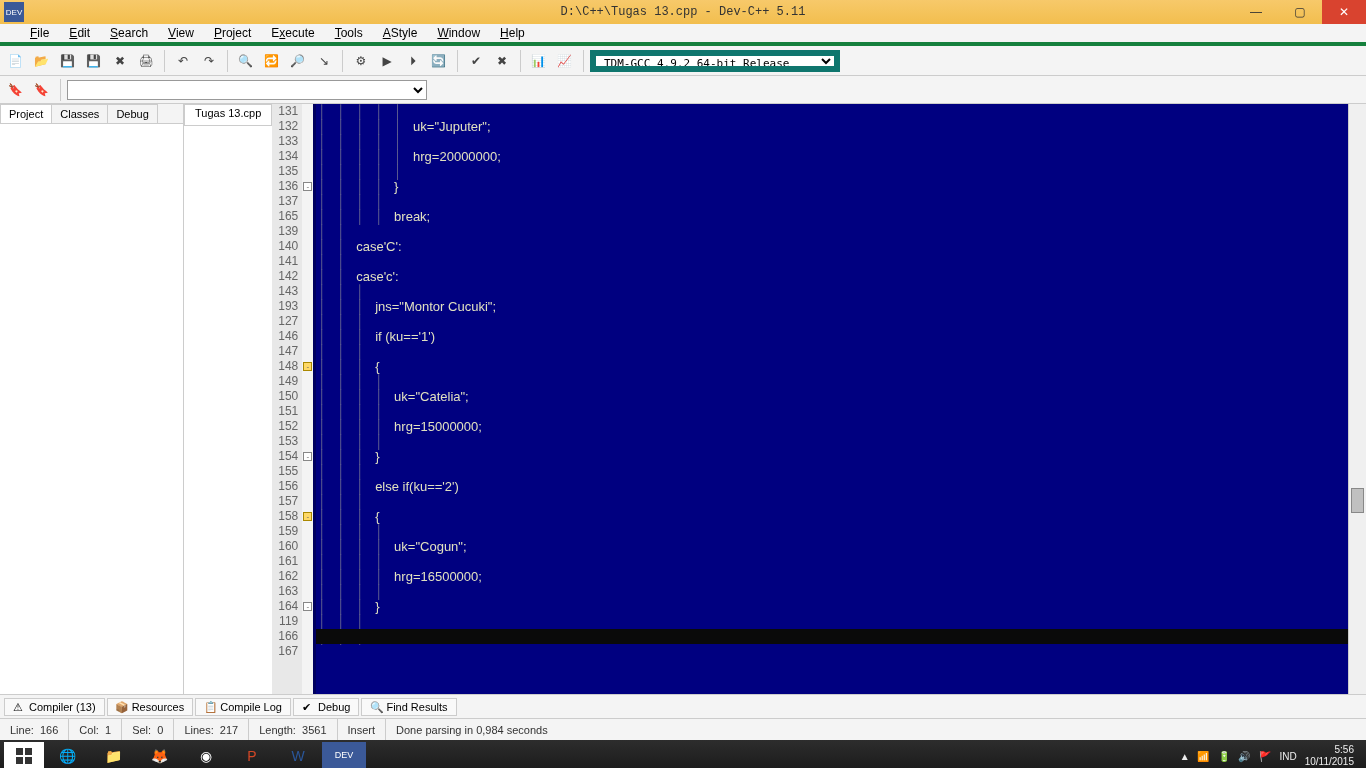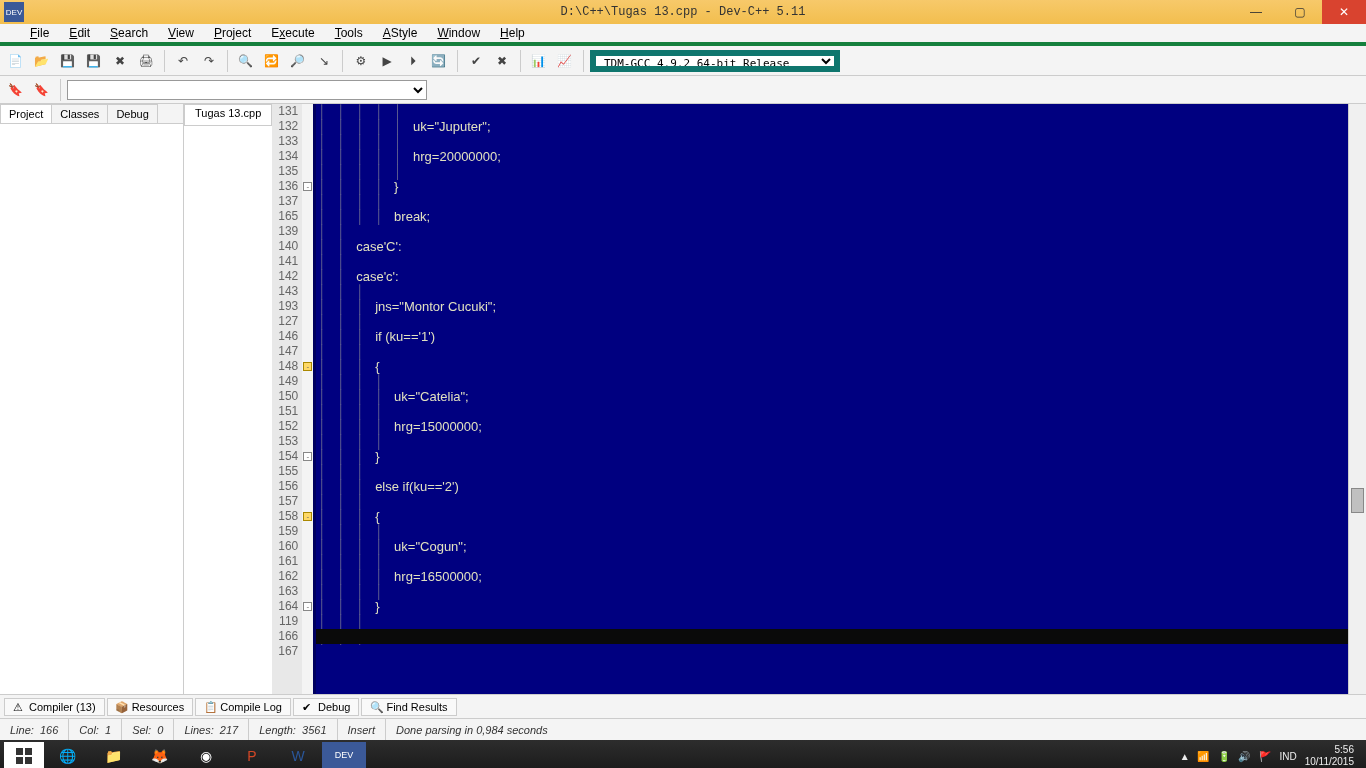--- a/index.html
+++ b/index.html
@@ -51,21 +51,21 @@
 .scrollbar-v { width: 18px; background: #f0f0f0; border-left: 1px solid #ccc; position: relative; }
 .scrollbar-v .thumb { position: absolute; left: 2px; right: 2px; top: 65%; height: 25px; background: #c0c0c0; border: 1px solid #888; }
 
 
 .bottom-tabs { display: flex; background: #f4f4f4; border-top: 1px solid #ccc; height: 24px; align-items: center; padding: 0 4px; gap: 2px; }
 .btab { display: flex; align-items: center; gap: 4px; padding: 2px 8px; font-size: 11px; border: 1px solid #ccc; background: #f9f9f9; }
 .btab .bicon { width: 12px; height: 12px; }
 
 
 .statusbar { height: 22px; background: #f4f4f4; border-top: 1px solid #ccc; display: flex; align-items: center; font-size: 11px; color: #333; }
-.statusbar .cell { padding: 0 10px; border-right: 1px solid #ccc; height: 100%; display: flex; align-items: center; font-style: italic; }
+.statusbar .cell { padding: 0 10px; border-right: 1px solid #ccc; height: 100%; display: flex; align-items: center; }
 
 
 .taskbar { height: 32px; background: linear-gradient(#2d2d2d, #1a1a1a); display: flex; align-items: center; padding: 0 4px; gap: 2px; }
 .taskbar .tb { width: 44px; height: 28px; display: flex; align-items: center; justify-content: center; color: #fff; font-size: 14px; }
 .taskbar .tb.start { background: #fff; color: #333; width: 40px; }
 .taskbar .tb.active { background: rgba(255,255,255,0.15); border-bottom: 2px solid #6af; }
 .taskbar .tray { margin-left: auto; display: flex; align-items: center; gap: 8px; color: #eee; font-size: 10px; padding-right: 8px; }
 .taskbar .clock { text-align: right; line-height: 12px; }
 
 svg { display: block; }

